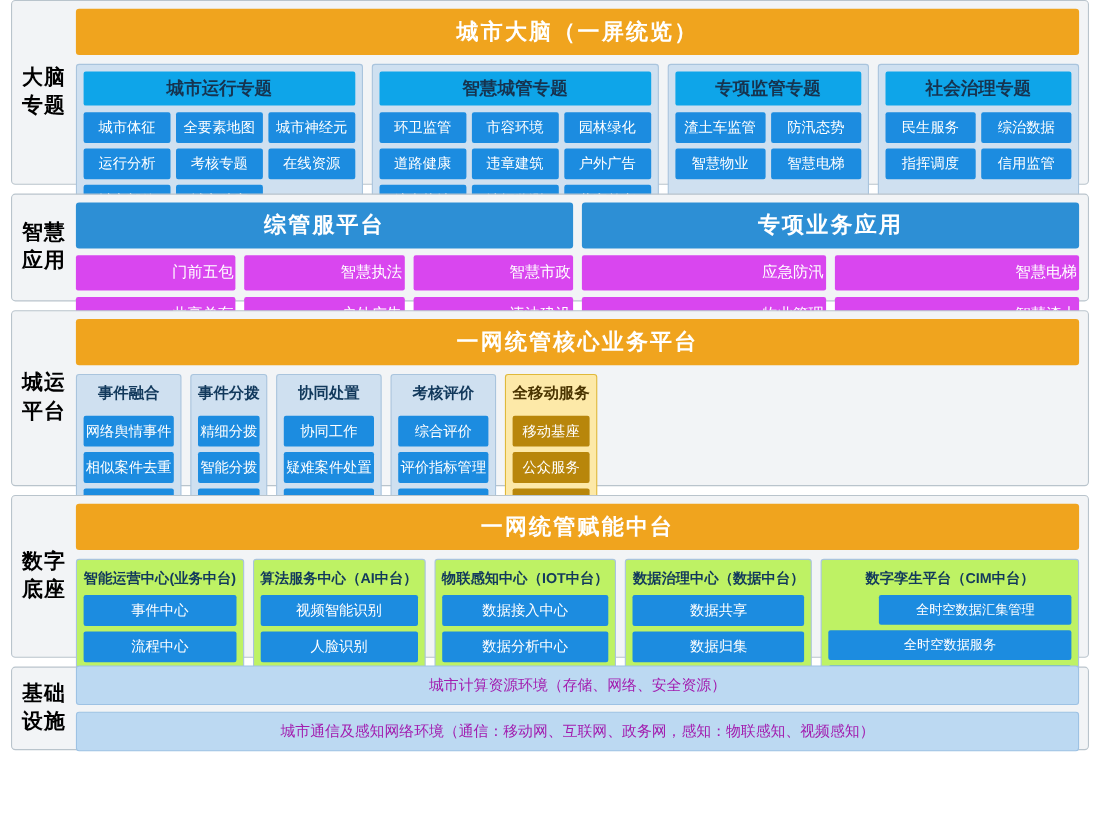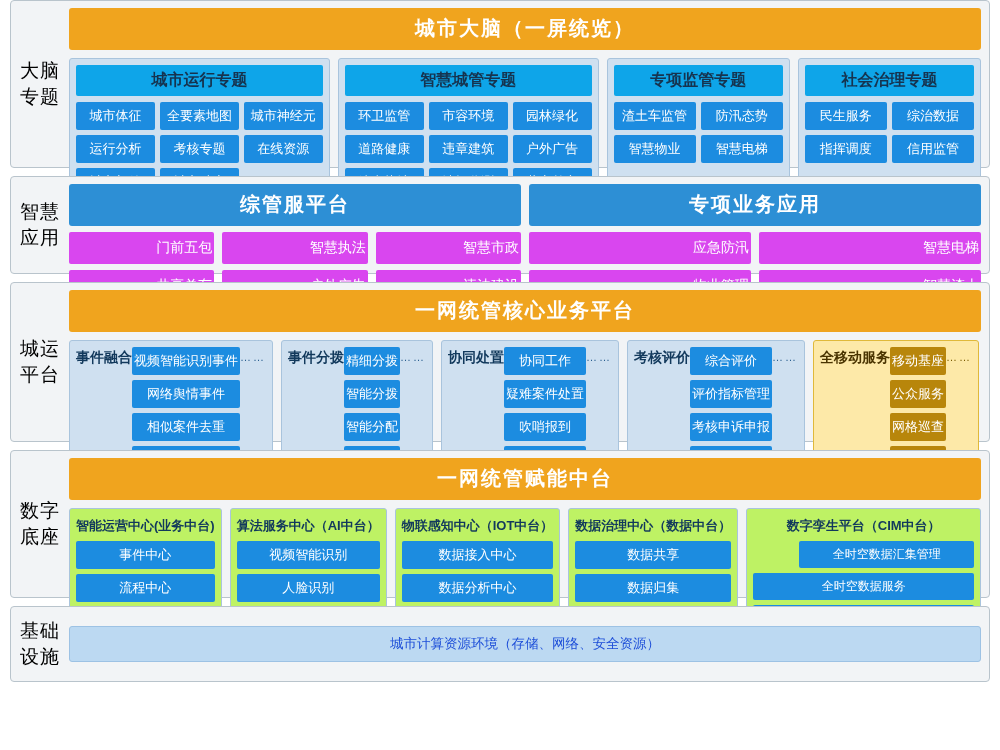--- a/index.html
+++ b/index.html
@@ -24,21 +24,21 @@
     box-sizing:border-box;
   }
   .band-label{
     width:58px;
     flex:0 0 58px;
     display:flex;
     flex-direction:column;
     align-items:center;
     justify-content:center;
     font-size:19px;
-    font-weight:normal;
+    font-weight:bold;
     line-height:1.35;
     color:#000;
     letter-spacing:1px;
   }
   .band-body{flex:1;padding:7px 8px 8px 0;box-sizing:border-box;}
 
   .title-bar{
     background:#f0a41e;
     color:#ffffff;
     font-size:20px;
@@ -101,21 +101,21 @@
   .app-rows{display:flex;flex-direction:column;gap:6px;}
   .app-row{display:flex;gap:8px;}
   .app-cell{
     flex:1;background:#d946ef;color:#fff;font-size:14px;text-align:right;
     padding:7px 2px;border-radius:2px;white-space:nowrap;
   }
 
   
   .plat-col{
     background:#cfe0f0;border:1px solid #a9c4dd;border-radius:3px;padding:6px;
-    display:flex;flex-direction:row;
+    display:flex;flex-direction:column;
   }
   .plat-col.gold{background:#fde9a8;border-color:#e0b93a;}
   .plat-col.gold .grp-title.plain{color:#4a3400;}
   .plat-col.gold .cell{background:#b8860b;}
   .dots{text-align:center;font-size:11px;color:#2a5f8f;letter-spacing:2px;margin-top:4px;}
   .plat-col.gold .dots{color:#7a5c00;}
 
   
   .base-col{
     background:#bef264;border:1px solid #a9c4dd;border-radius:3px;padding:6px;
@@ -123,21 +123,21 @@
   }
   .base-title{
     text-align:center;font-size:13px;font-weight:bold;color:#12395c;
     padding:2px 0 6px 0;white-space:nowrap;
   }
 
   
   .infra-rows{display:flex;flex-direction:column;gap:6px;width:100%;}
   .infra-row{
     background:#bcd9f2;border:1px solid #9dc2e4;border-radius:3px;
-    text-align:center;font-size:13.5px;color:#1d4ed8;padding:8px 0;
+    text-align:center;font-size:13.5px;color:#a21caf;padding:8px 0;
   }
 </style>
 </head>
 <body>
 
 <div class="page">
 
   <div class="band" style="height:168px;">
     <div class="band-label">
       <span>大脑</span>
@@ -248,21 +248,20 @@
       <span>城运</span>
       <span>平台</span>
     </div>
     <div class="band-body">
       <div class="title-bar">一网统管核心业务平台</div>
       <div class="cols">
 
         <div class="plat-col">
           <div class="grp-title plain">事件融合</div>
           <div class="stack">
-            <div class="cell wide">视频智能识别事件</div>
             <div class="cell wide">网络舆情事件</div>
             <div class="cell wide">相似案件去重</div>
             <div class="cell wide">统一网格受理</div>
           </div>
           <div class="dots">……</div>
         </div>
 
         <div class="plat-col">
           <div class="grp-title plain">事件分拨</div>
           <div class="stack">
@@ -375,17 +374,18 @@
   </div>
 
   <div class="band" style="height:76px;">
     <div class="band-label">
       <span>基础</span>
       <span>设施</span>
     </div>
     <div class="band-body" style="display:flex;align-items:center;">
       <div class="infra-rows">
         <div class="infra-row">城市计算资源环境（存储、网络、安全资源）</div>
+        <div class="infra-row">城市通信及感知网络环境（通信：移动网、互联网、政务网，感知：物联感知、视频感知）</div>
       </div>
     </div>
   </div>
 
 </div>
 
 </body></html>

